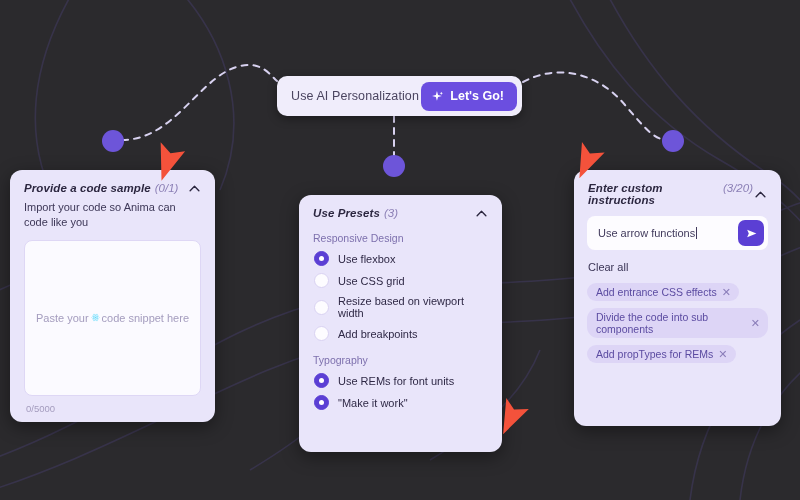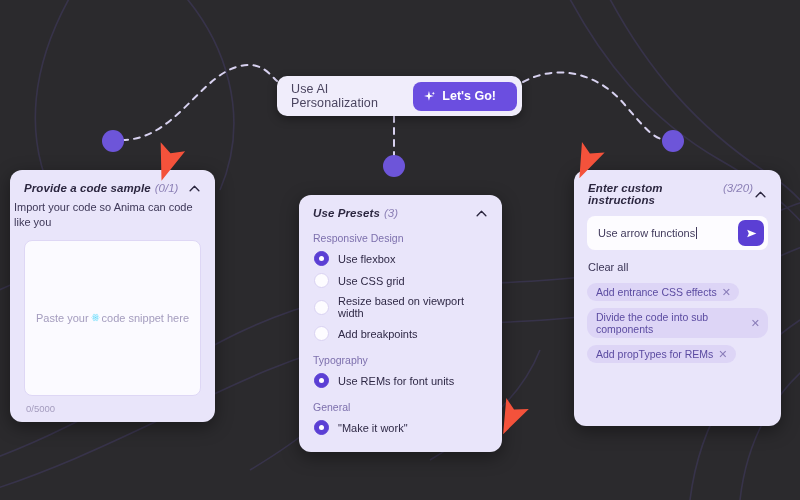--- a/index.html
+++ b/index.html
@@ -68,21 +68,21 @@
   }
   .lets-go-btn {
     display: flex;
     align-items: center;
     gap: 6px;
     background: #6b4ee0;
     color: #ffffff;
     border: none;
     border-radius: 8px;
     height: 29px;
-    padding: 0 21px 0 10px;
+    padding: 0 13px 0 10px;
     font-size: 12.5px;
     font-weight: bold;
     font-family: "Liberation Sans", sans-serif;
     cursor: pointer;
   }
 
   
   .card {
     position: absolute;
     background: #e9e5fa;
@@ -120,21 +120,21 @@
   
   #card-code-sample {
     left: 10px;
     top: 170px;
     width: 205px;
     height: 252px;
   }
   #card-code-sample .card-subtitle {
     font-size: 11px;
     color: #3d3757;
-    padding: 6px 14px 0 4px;
+    padding: 6px 14px 0 14px;
     line-height: 1.35;
   }
   .code-textarea {
     margin: 10px 14px 0 14px;
     height: 156px;
     background: #fbfaff;
     border: 1px solid #ded7f5;
     border-radius: 8px;
     padding: 10px 11px;
     font-size: 11px;
@@ -378,21 +378,20 @@
     <span class="radio off"></span>
     <span class="radio-label">Add breakpoints</span>
   </div>
 
   <div class="section-label">Typography</div>
   <div class="radio-row">
     <span class="radio on"></span>
     <span class="radio-label">Use REMs for font units</span>
   </div>
 
-  <div class="section-label">General</div>
   <div class="radio-row">
     <span class="radio on"></span>
     <span class="radio-label">"Make it work"</span>
   </div>
 </div>
 
 <div class="card" id="card-custom-instructions">
   <div class="card-header">
     <span class="card-title">Enter custom instructions</span>
     <span class="card-count">(3/20)</span>

